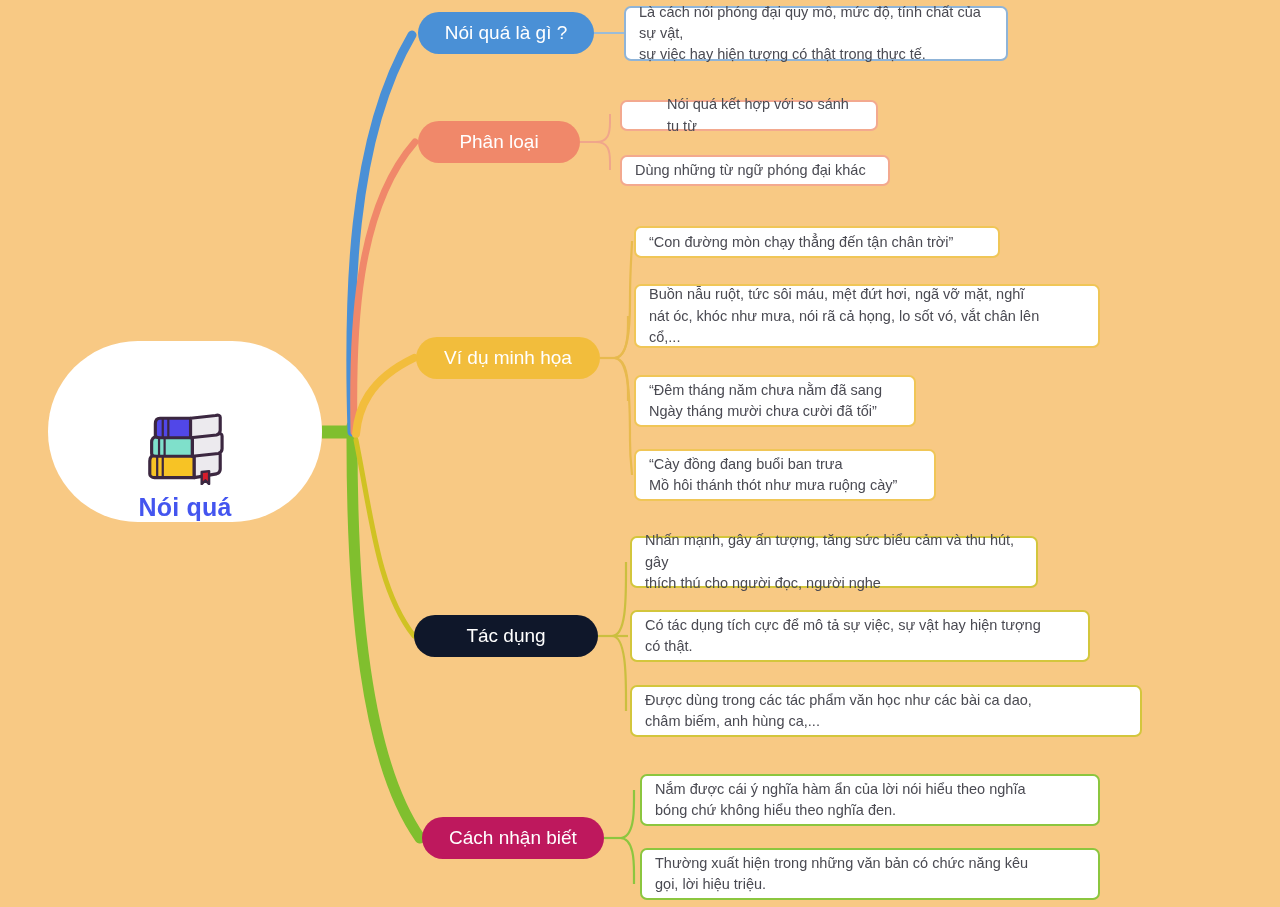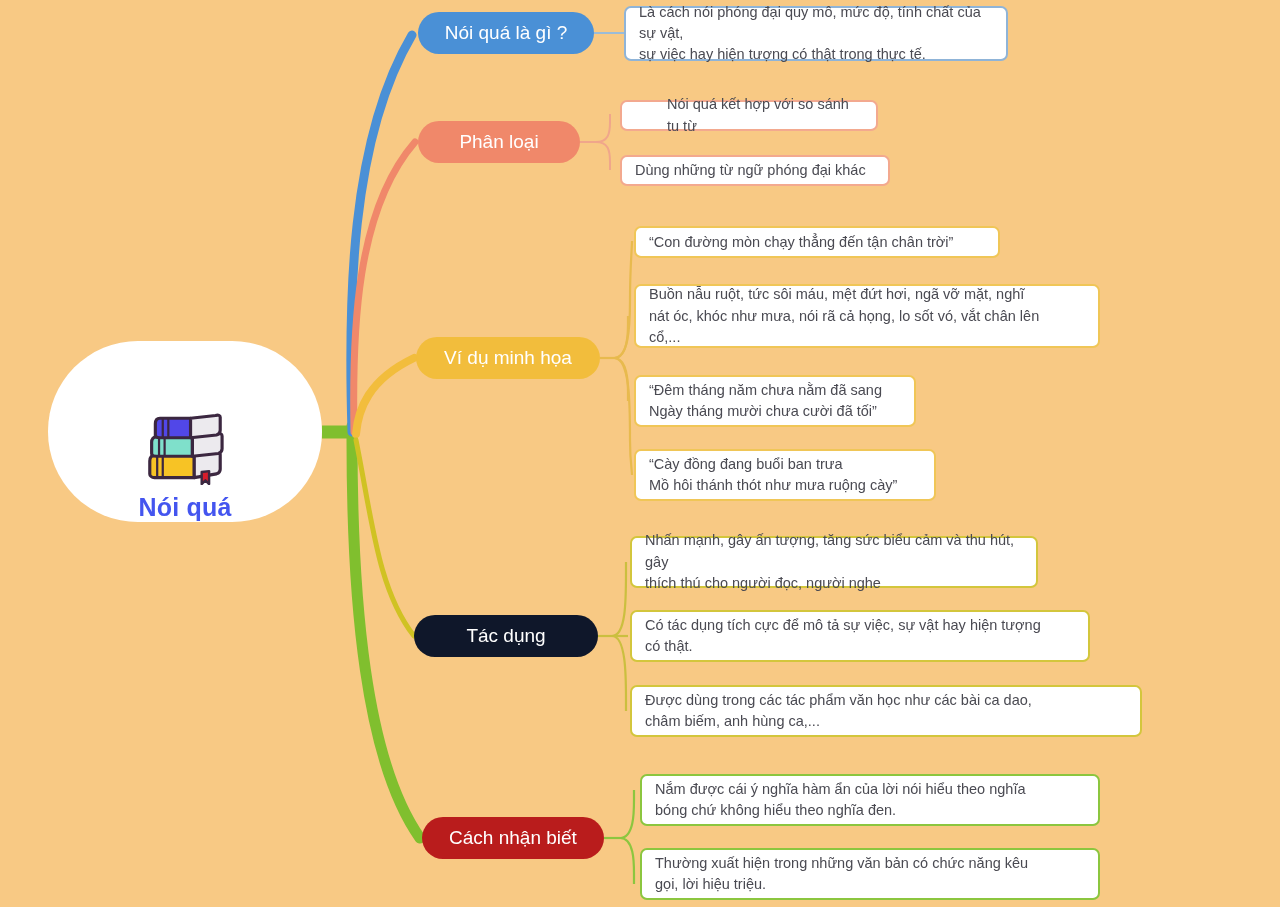--- a/index.html
+++ b/index.html
@@ -60,21 +60,21 @@
     color: #ffffff;
     font-size: 19px;
     z-index: 5;
     padding: 0 18px;
     white-space: nowrap;
   }
   .b-blue   { background: #4a90d6; }
   .b-coral  { background: #f0886a; }
   .b-yellow { background: #f2bd3c; }
   .b-olive  { background: #0f172a; }
-  .b-green  { background: #b91c1c; text-align: center; }
+  .b-green  { background: #be185d; text-align: center; }
 
   
   .leaf {
     position: absolute;
     background: #ffffff;
     border-radius: 7px;
     border: 2px solid #ccc;
     display: flex;
     align-items: center;
     z-index: 4;

